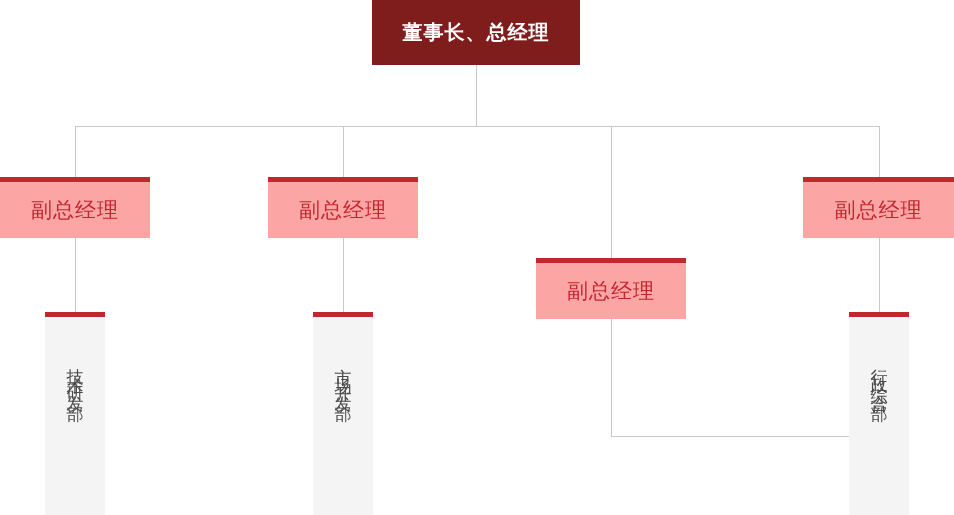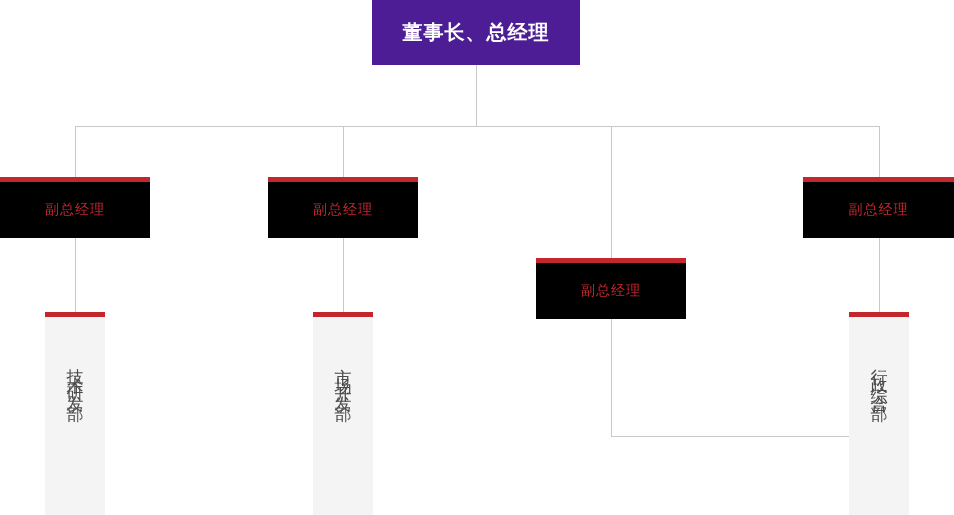--- a/index.html
+++ b/index.html
@@ -21,41 +21,41 @@
     position: absolute;
     background: #c9c9c9;
   }
   .line.v { width: 1px; }
   .line.h { height: 1px; }
 
   
   .node-root {
     position: absolute;
     box-sizing: border-box;
-    background: #4c1d95;
+    background: #7f1d1d;
     color: #ffffff;
     display: flex;
     align-items: center;
     justify-content: center;
     font-size: 20px;
     font-weight: bold;
     letter-spacing: 1px;
   }
 
   
   .node-mgr {
     position: absolute;
     box-sizing: border-box;
-    background: #000000;
+    background: #fca5a5;
     border-top: 5px solid #c1272d;
     color: #c1272d;
     display: flex;
     align-items: center;
     justify-content: center;
-    font-size: 14px;
+    font-size: 21px;
     letter-spacing: 1px;
   }
 
   
   .node-dept {
     position: absolute;
     box-sizing: border-box;
     background: #f4f4f4;
     border-top: 5px solid #c1272d;
     color: #4a4a4a;

